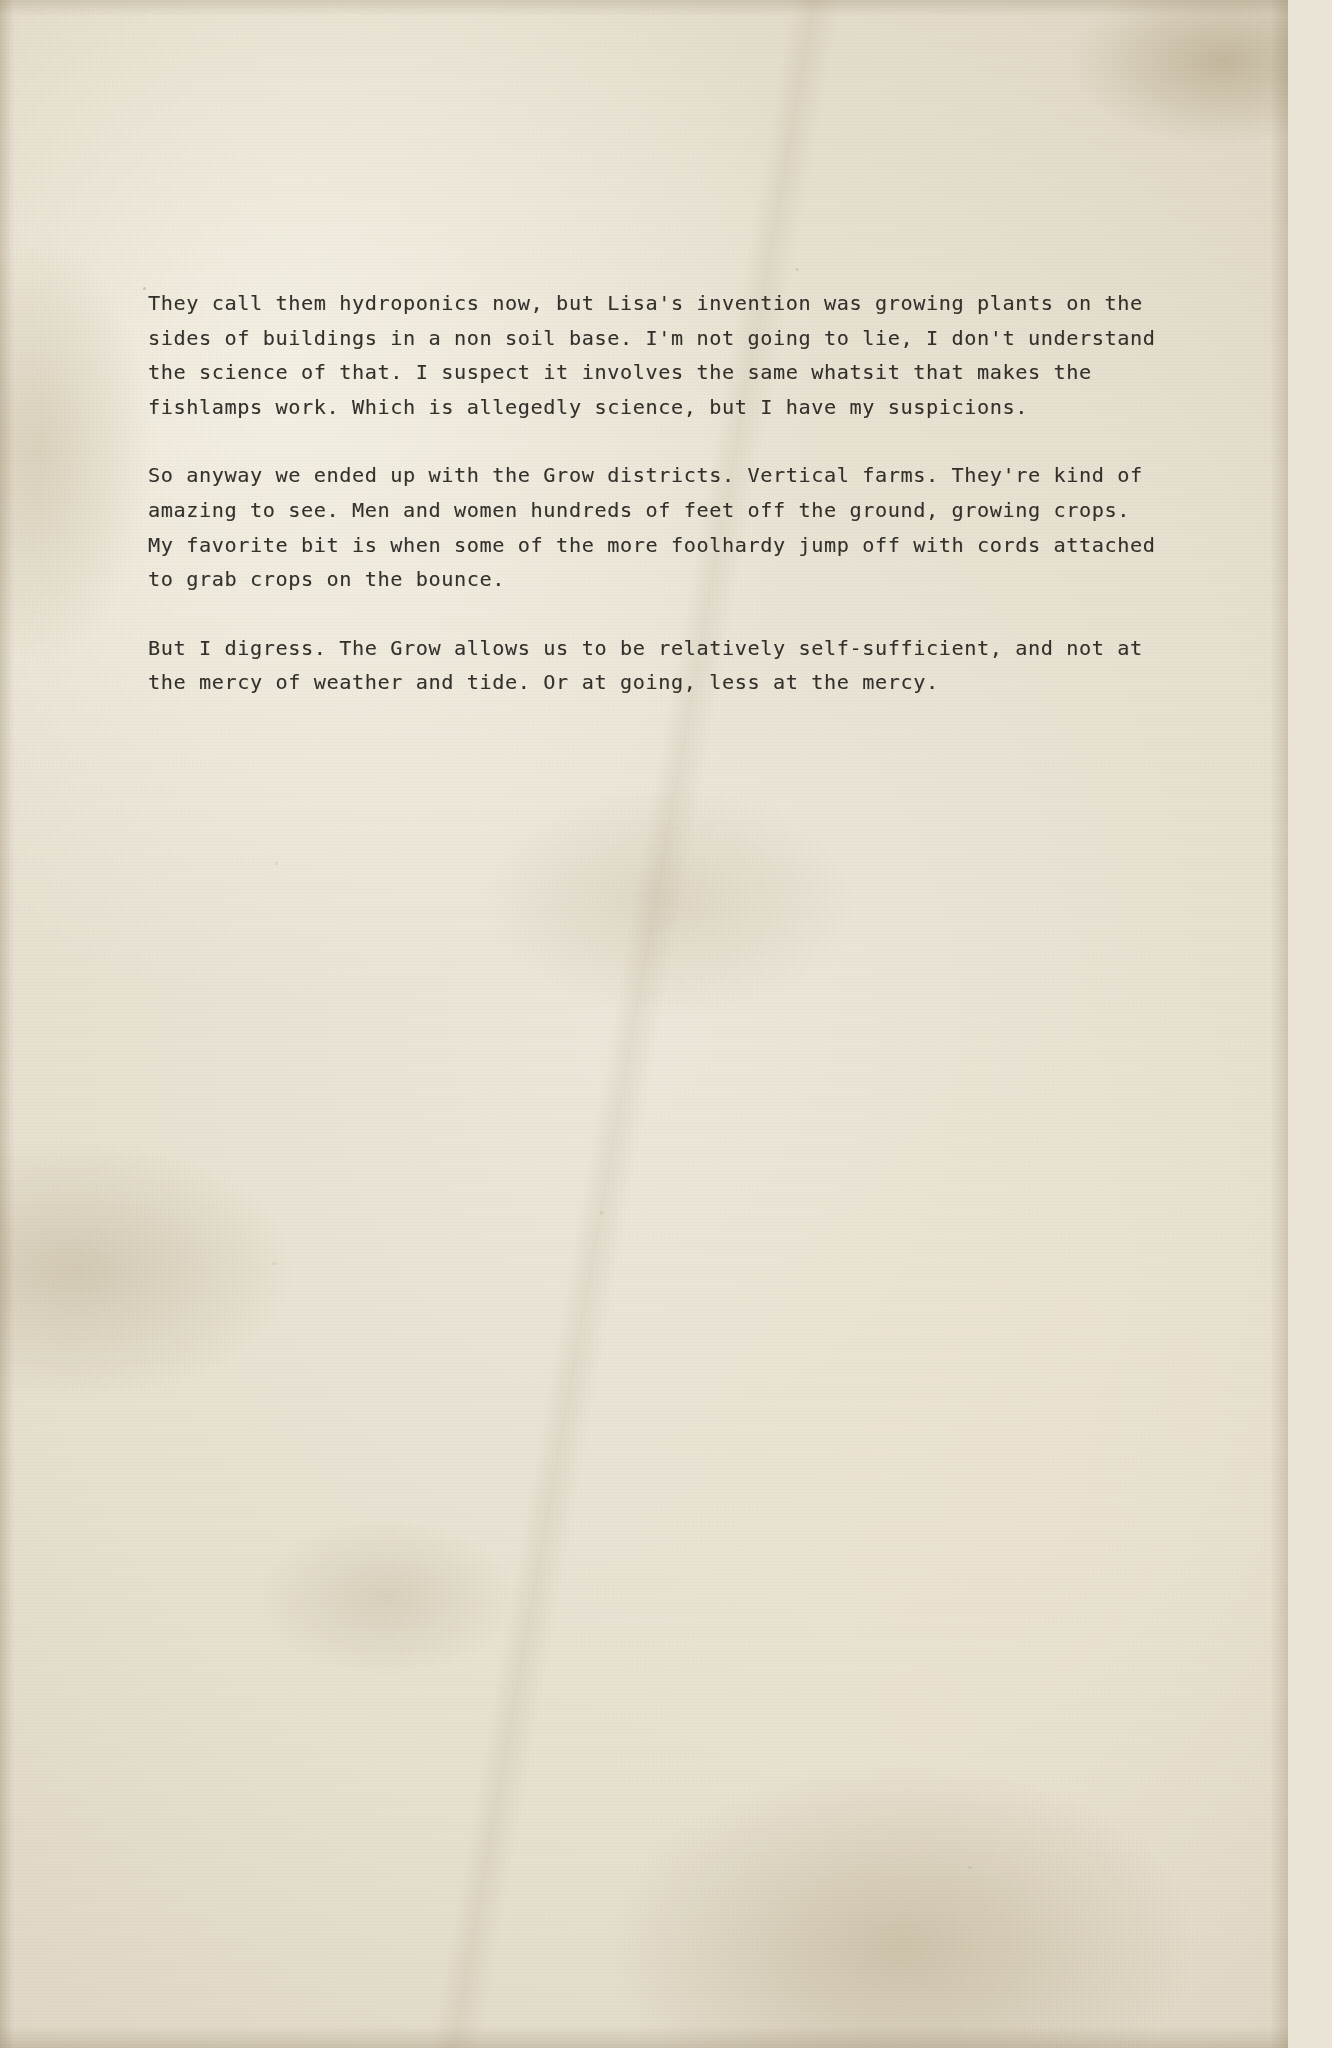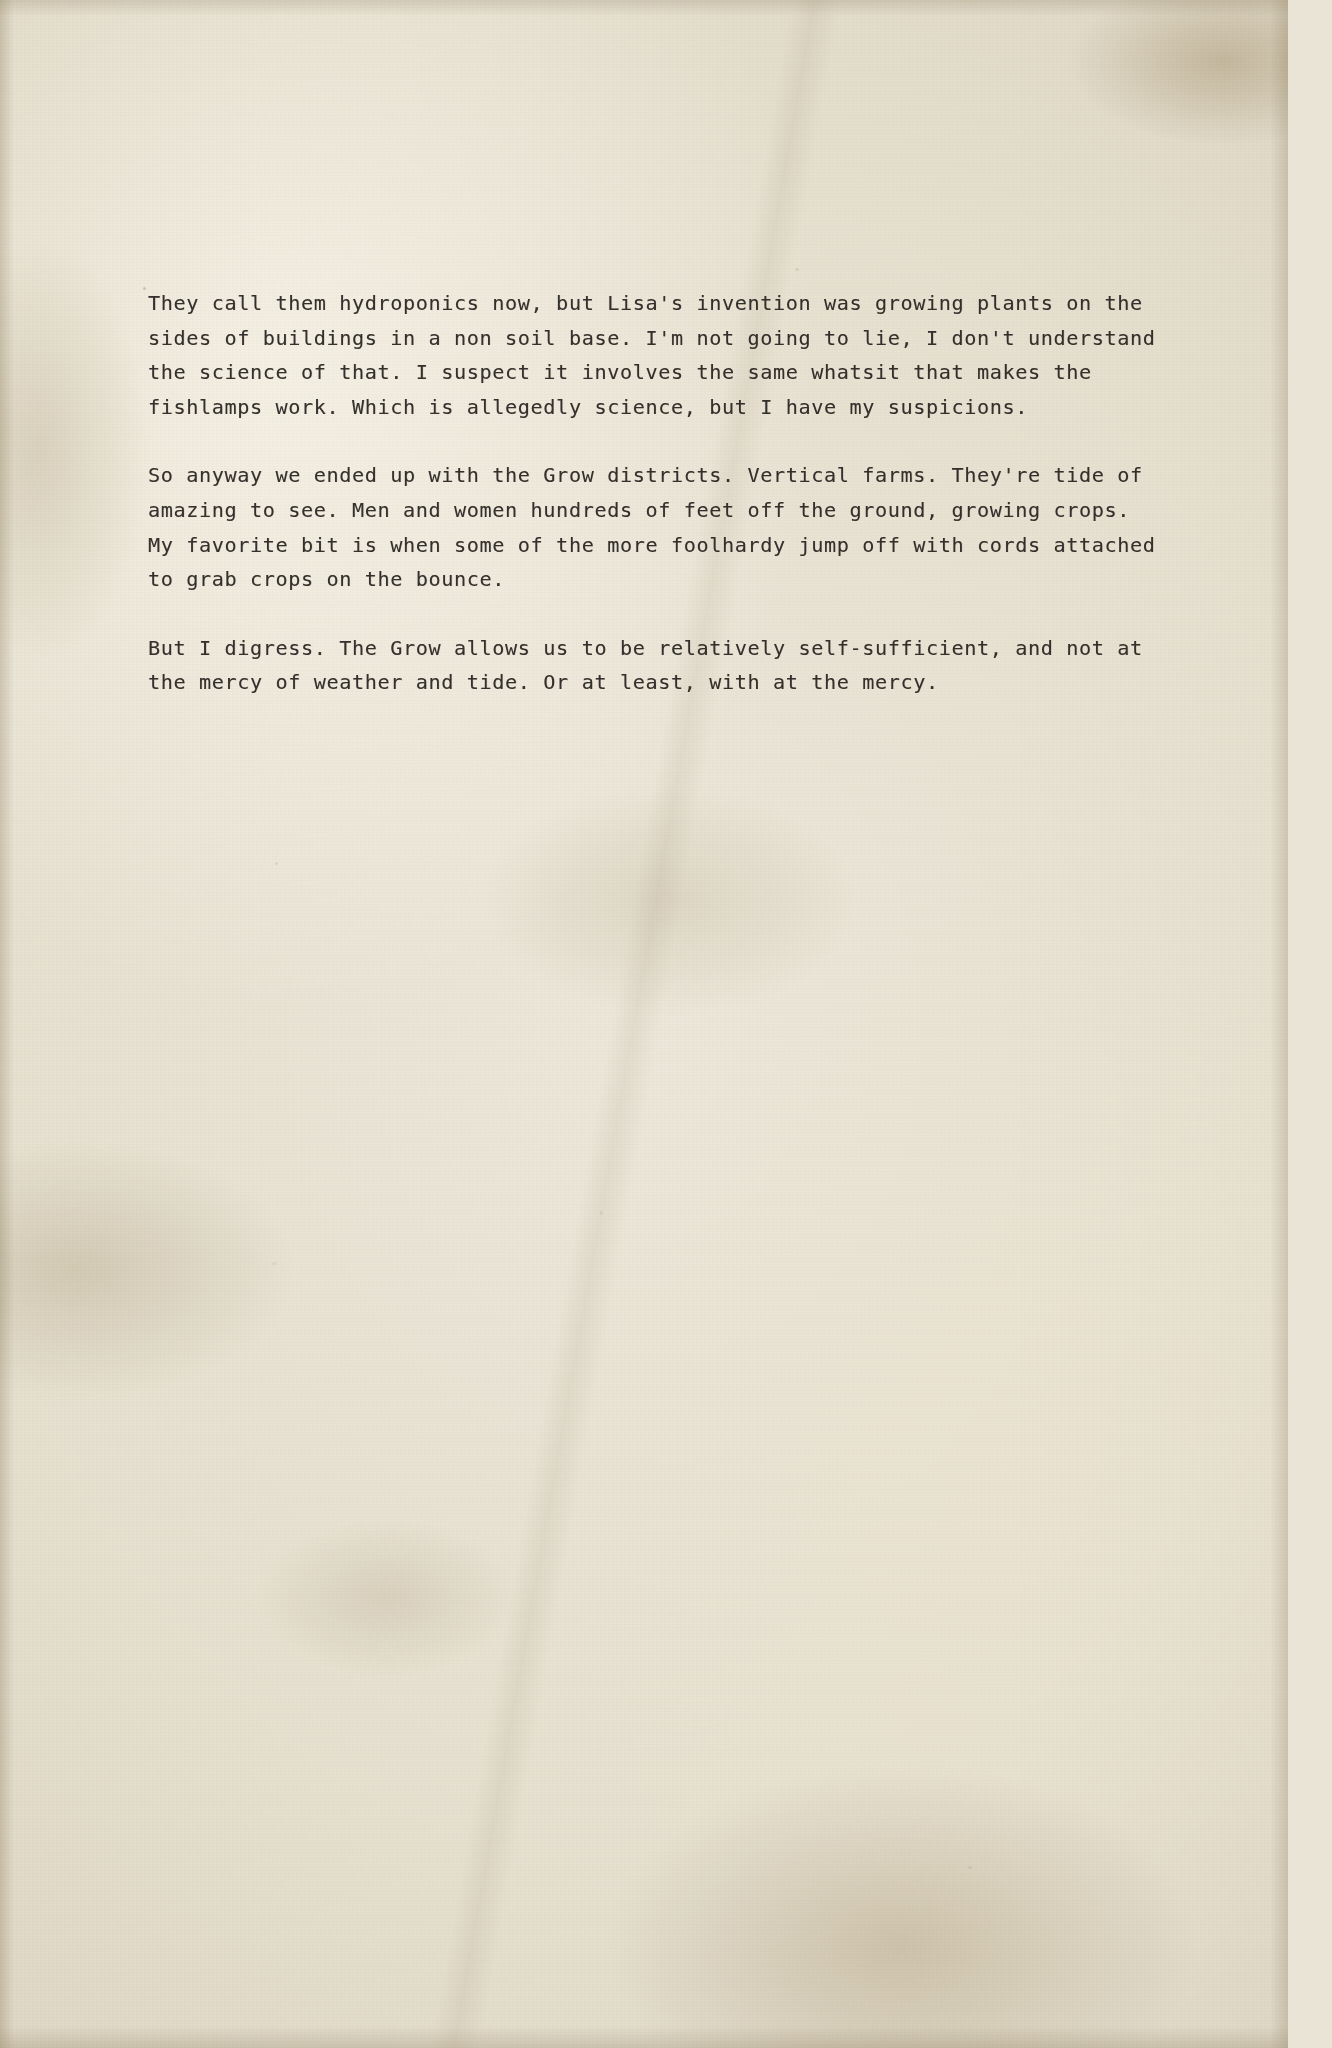--- a/index.html
+++ b/index.html
@@ -106,17 +106,17 @@
 
   <div class="speck" style="left:143px; top:287px; width:3px; height:3px;"></div>
   <div class="speck" style="left:795px; top:268px; width:4px; height:3px; opacity:.5;"></div>
   <div class="speck" style="left:275px; top:862px; width:3px; height:3px; opacity:.45;"></div>
   <div class="speck" style="left:600px; top:1211px; width:3px; height:4px; opacity:.4;"></div>
   <div class="speck" style="left:968px; top:1866px; width:4px; height:3px; opacity:.45;"></div>
   <div class="speck" style="left:272px; top:1262px; width:5px; height:3px; opacity:.3;"></div>
 
   <div class="typed">
     <p class="para">They call them hydroponics now, but Lisa's invention was growing plants on the sides of buildings in a non soil base. I'm not going to lie, I don't understand the science of that. I suspect it involves the same whatsit that makes the fishlamps work. Which is allegedly science, but I have my suspicions.</p>
-    <p class="para">So anyway we ended up with the Grow districts. Vertical farms. They're tide of amazing to see. Men and women hundreds of feet off the ground, growing crops. My favorite bit is when some of the more foolhardy jump off with cords attached to grab crops on the bounce.</p>
-    <p class="para">But I digress. The Grow allows us to be relatively self-sufficient, and not at the mercy of weather and tide. Or at least, with at the mercy.</p>
+    <p class="para">So anyway we ended up with the Grow districts. Vertical farms. They're kind of amazing to see. Men and women hundreds of feet off the ground, growing crops. My favorite bit is when some of the more foolhardy jump off with cords attached to grab crops on the bounce.</p>
+    <p class="para">But I digress. The Grow allows us to be relatively self-sufficient, and not at the mercy of weather and tide. Or at going, less at the mercy.</p>
   </div>
 
 </div>
 
 </body></html>

